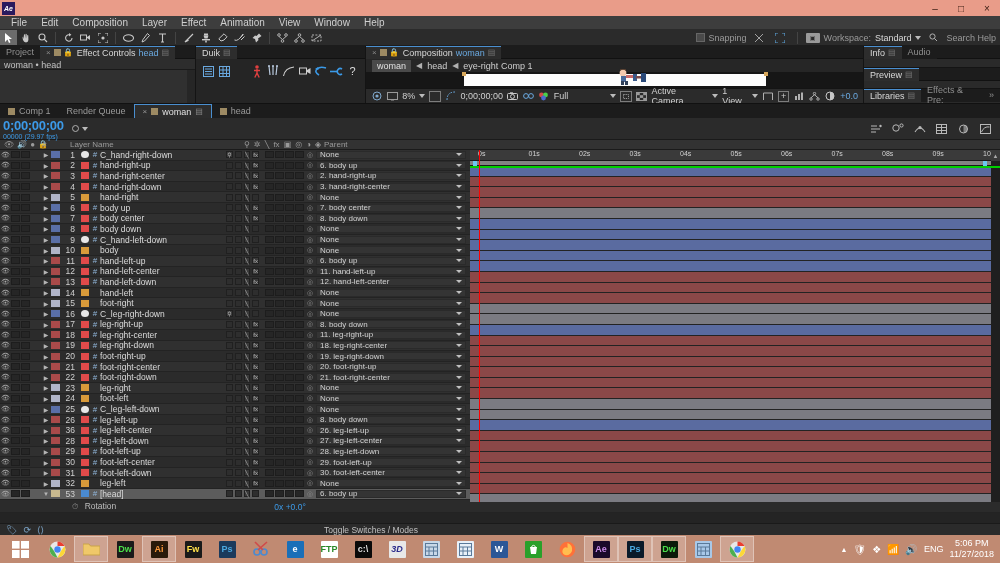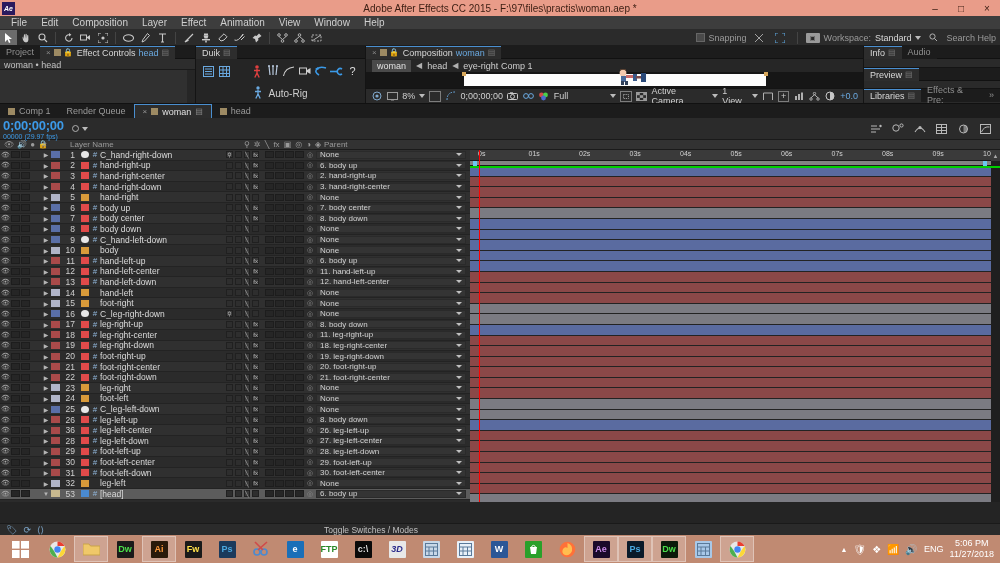--- a/index.html
+++ b/index.html
@@ -231,21 +231,20 @@
   .tray-clock { color:#fff; font-size:9px; line-height:11px; text-align:center; }
   .lang { color:#fff; font-size:9px; }
 </style>
 </head>
 <body>
 
 <div class="app">
 
   <div class="titlebar">
     <div class="title-logo">Ae</div>
-    <div class="title-text">Adobe After Effects CC 2015 - F:\97\files\practis\woman.aep *</div>
     <div class="win-btns">
       <div class="win-btn">–</div>
       <div class="win-btn">□</div>
       <div class="win-btn close">×</div>
     </div>
   </div>
 
   <div class="menubar">
     <div class="menu-item">File</div>
     <div class="menu-item">Edit</div>
@@ -466,29 +465,20 @@
               </svg>
           </div>
           <div class="duik-btn">
             <svg width="13" height="9" viewBox="0 0 13 9">
                 <line x1="0" y1="4.5" x2="7" y2="4.5" stroke="#3b9ae8" stroke-width="1.6"></line>
                 <path d="M12 2 A3 3 0 1 0 12 7" fill="none" stroke="#3b9ae8" stroke-width="1.6"></path>
               </svg>
           </div>
           <div class="duik-btn" style="color:#ddd;font-size:11px;">?</div>
         </div>
-      </div>
-      <div class="duik-auto">
-        <div>
-          <svg width="8" height="13" viewBox="0 0 8 13">
-              <circle cx="4" cy="2" r="1.7" fill="#6aa9e0"></circle>
-              <path d="M4 4 L4 8 M1 5.5 L7 5.5 M4 8 L1.8 12.5 M4 8 L6.2 12.5" stroke="#6aa9e0" stroke-width="1.3" fill="none"></path>
-            </svg>
-        </div>
-        <div class="lbl">Auto-Rig</div>
       </div>
     </div>
 
     <div class="panel comp-panel">
       <div class="ptabs">
         <div class="ptab active">
           <span class="x">×</span>
           <span class="sq"></span>
           <span style="font-size:8px;color:#aaa;">🔒</span>
           <span>Composition</span>
@@ -1830,20 +1820,27 @@
           </div>
         <div class="cti" style="left:9px;">
           
         </div>
         <div class="tg-scroll">
           <div class="tg-sbtn">▲</div>
         </div>
       </div>
     </div>
 
+    <div class="prop-row">
+      <div class="prop-label">
+        <span class="prop-stopwatch">⏱</span>
+        <span>Rotation</span>
+      </div>
+      <div class="prop-val">0x +0.0°</div>
+    </div>
 
     <div class="tl-foot">
       <div class="foot-icons">
         <span class="fi">🏷</span>
         <span class="fi">⟳</span>
         <span class="fi">⟨⟩</span>
       </div>
       <div class="toggle-sw">Toggle Switches / Modes</div>
     </div>
   </div>

